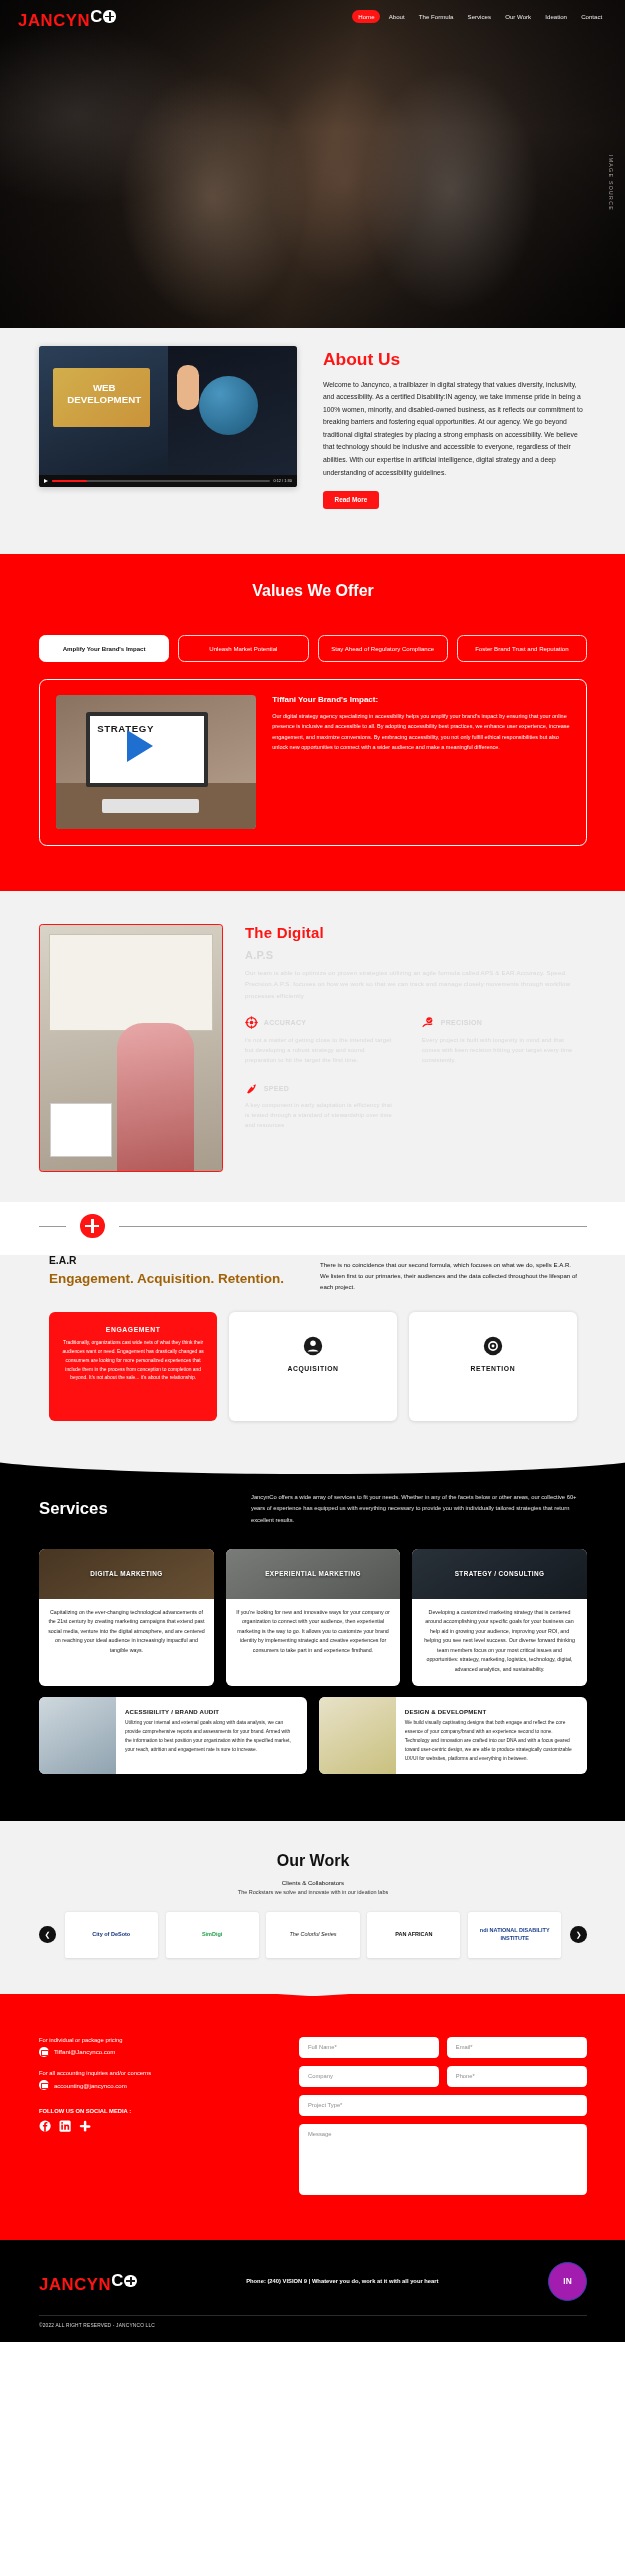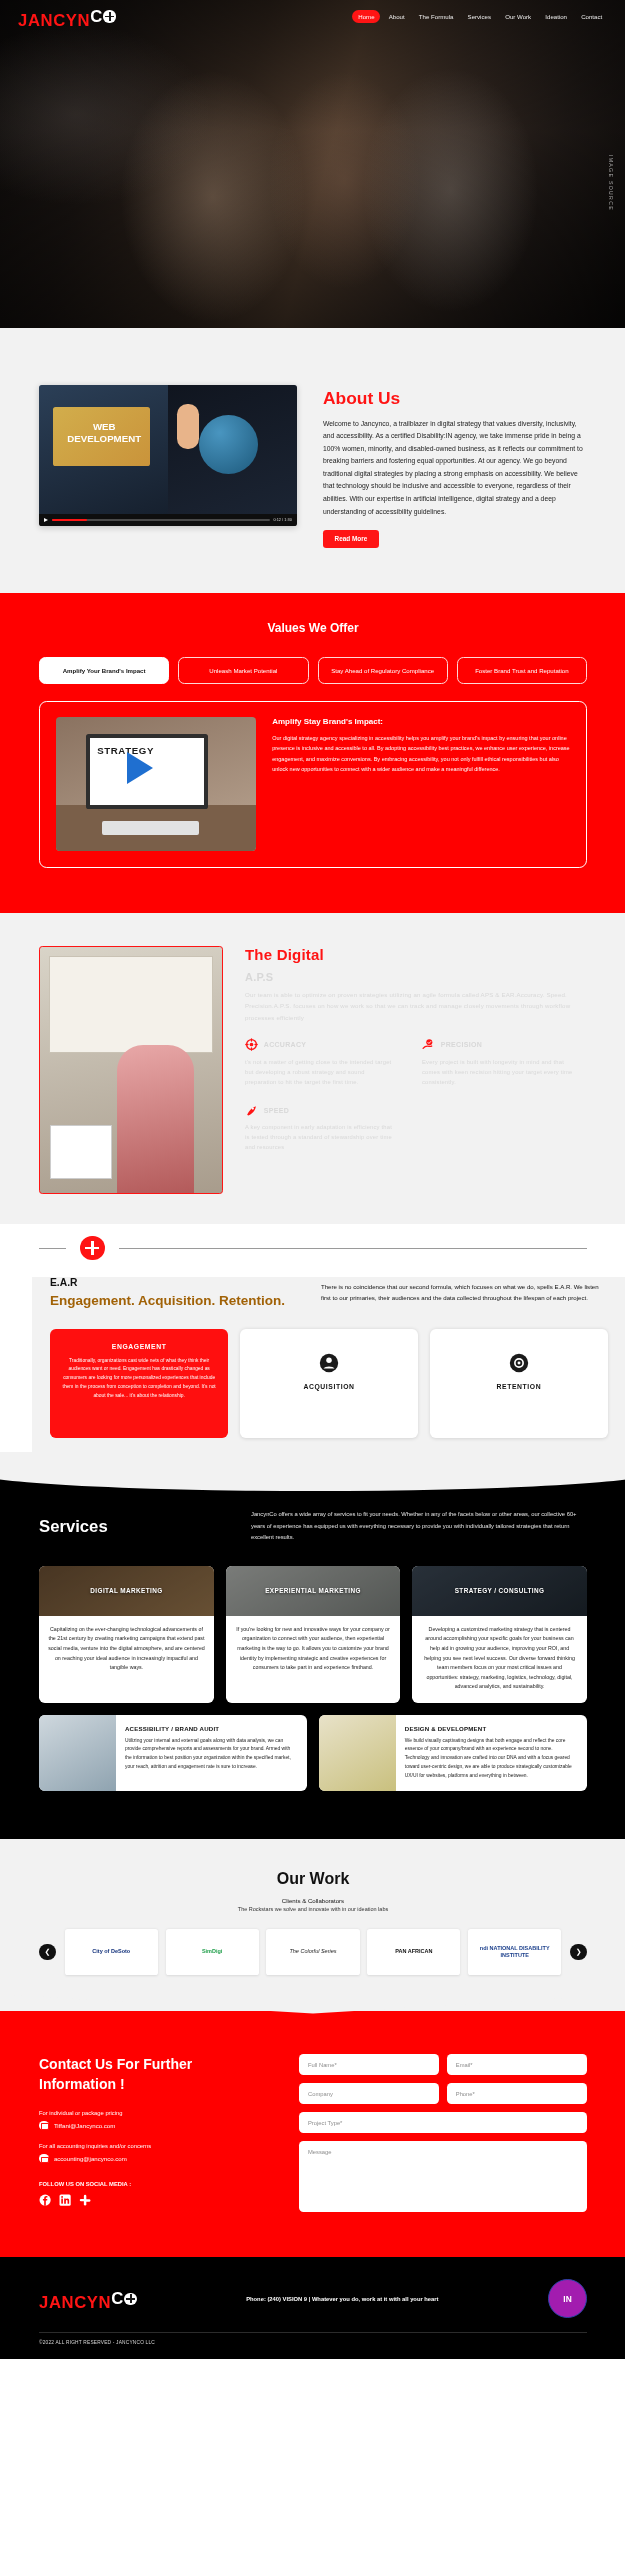--- a/index.html
+++ b/index.html
@@ -32,21 +32,21 @@
   .navlinks a.active{background:#ff1414;opacity:1;}
   .hero-copy{position:relative;z-index:4;padding:57px 0 0 50px;max-width:399px;}
   .hero-copy h1{color:#fff;font-size:26.4px;line-height:1.18;font-weight:bold;
                 text-shadow:0 1.3px 7.7px rgba(0,0,0,.6);}
   .hero-btn{margin-top:22px;display:inline-block;background:#ff1414;color:#fff;border:0;
             font-size:7px;padding:6.4px 13px;border-radius:3.2px;cursor:pointer;}
   .hero-side{position:absolute;right:11.6px;top:155px;color:#cfcfcf;font-size:5.2px;letter-spacing:1.3px;
              writing-mode:vertical-rl;z-index:4;opacity:.8;}
 
   
-  .about{background:#f2f2f2;padding:57px 39px 45px;display:flex;gap:26px;align-items:flex-start;}
+  .about{background:#f2f2f2;padding:18px 39px 45px;display:flex;gap:26px;align-items:flex-start;}
   .about-media{width:258px;flex:0 0 258px;border-radius:2.6px;overflow:hidden;position:relative;
                box-shadow:0 1.3px 6.4px rgba(0,0,0,.18);}
   .vid{height:129px;display:flex;}
   .vid-l{flex:1;background:linear-gradient(160deg,#2b3f57,#16202e);position:relative;}
   .vid-r{flex:1;background:linear-gradient(160deg,#10151f,#1b2433);position:relative;}
   .vid-l:before{content:"";position:absolute;left:14px;top:22px;width:97px;height:59px;
                 background:linear-gradient(135deg,#f0c24b,#e8a63a);border-radius:2.6px;opacity:.85;}
   .vid-l:after{content:"WEB DEVELOPMENT";position:absolute;left:16.7px;top:36px;width:97px;
                color:#fff;font-size:9.7px;font-weight:bold;line-height:1.2;text-align:center;}
   .vid-r:before{content:"";position:absolute;left:31px;top:30px;width:59px;height:59px;border-radius:50%;
@@ -60,21 +60,21 @@
   .vidbar .track i{position:absolute;left:0;top:0;height:1.9px;width:16%;background:#ff1414;border-radius:1.3px;}
   .vidbar .t{color:#ddd;font-size:3.9px;}
   .about-copy{flex:1;padding-top:2.6px;}
   .about-copy h2{color:#ff1414;font-size:17.4px;font-weight:bold;margin-bottom:9px;}
   .about-copy p{font-size:6.8px;line-height:1.85;color:#1d1d1d;}
   .btn-red{margin-top:11.6px;display:inline-block;background:#ff1414;color:#fff;border:0;
            font-size:6.4px;font-weight:bold;padding:5.8px 11.6px;border-radius:3.2px;cursor:pointer;}
 
   
   .values{background:#ff0000;padding:28px 39px 45px;}
-  .values h2{color:#fff;text-align:center;font-size:12px;font-weight:bold;margin-bottom:22px;}
+  .values h2{color:#fff;text-align:center;font-size:16px;font-weight:bold;margin-bottom:35px;}
   .vtabs{display:flex;gap:9px;justify-content:center;margin-bottom:16.7px;}
   .vtab{flex:1;min-height:27px;border:0.9px solid #ffd7d7;border-radius:6.4px;color:#fff;
         font-size:6.1px;display:flex;align-items:center;justify-content:center;text-align:center;
         padding:5.2px 6.4px;line-height:1.35;cursor:pointer;}
   .vtab.active{background:#fff;color:#111;border-color:#fff;font-weight:bold;}
   .vcard{border:1px solid #fff;border-radius:7.7px;padding:15.5px;display:flex;gap:16.7px;align-items:flex-start;}
   .vcard-img{width:200px;flex:0 0 200px;height:134px;border-radius:3.9px;overflow:hidden;position:relative;
              background:linear-gradient(160deg,#8a7260,#b9a491);}
   .vcard-img .desk{position:absolute;left:0;right:0;bottom:0;height:46px;background:#7a5f49;}
   .vcard-img .mon{position:absolute;left:30px;top:16.7px;width:122px;height:75px;background:#fff;
@@ -112,21 +112,21 @@
   .f-item p{font-size:5.8px;line-height:1.75;}
 
   .divider{display:flex;align-items:center;padding:0 39px;margin:11.6px 0 16.7px;}
   .divider .l1{width:27px;height:0.6px;background:#9a9a9a;}
   .divider .dot{width:24.5px;height:24.5px;border-radius:50%;background:#ff1414;position:relative;margin:0 14px;}
   .divider .dot:before,.divider .dot:after{content:"";position:absolute;background:#fff;}
   .divider .dot:before{left:11px;top:5.2px;width:2.6px;height:14px;}
   .divider .dot:after{left:5.2px;top:11px;width:14px;height:2.6px;}
   .divider .l2{flex:1;height:0.6px;background:#9a9a9a;}
 
-  .ear{background:#f2f2f2;padding:0 18px 36px;margin-left:32px;}
+  .ear{background:#f2f2f2;padding:0 49px 36px;}
   .ear-top{display:flex;gap:26px;align-items:flex-start;margin-bottom:19.3px;}
   .ear-left{width:245px;flex:0 0 245px;}
   .ear-left .k{font-size:10.3px;font-weight:bold;margin-bottom:3.9px;}
   .ear-left .big{color:#a16207;font-size:13.5px;font-weight:bold;line-height:1.35;}
   .ear-right{flex:1;font-size:6.1px;line-height:1.85;padding-top:3.9px;}
   .ear-cards{display:flex;gap:11.6px;}
   .ecard{flex:1;border-radius:5.8px;padding:14px 11.6px;min-height:109px;text-align:center;
          background:#fff;box-shadow:0 0.6px 3.9px rgba(0,0,0,.12);}
   .ecard.red{background:#ff0f0f;color:#fff;box-shadow:none;}
   .ecard h4{font-size:6.8px;font-weight:bold;letter-spacing:0.6px;margin-bottom:6.4px;}
@@ -260,21 +260,21 @@
       <div class="vtab">Foster Brand Trust and Reputation</div>
     </div>
     <div class="vcard">
       <div class="vcard-img">
         <div class="desk"></div>
           <div class="mon"></div>
         <div class="arrow"></div>
         <div class="kb"></div>
       </div>
       <div class="vcard-txt">
-        <h3>Amplify Stay Brand's Impact:</h3>
+        <h3>Tiffani Your Brand's Impact:</h3>
         <p>Our digital strategy agency specializing in accessibility helps you amplify your brand's impact by ensuring that your online presence is inclusive and accessible to all. By adopting accessibility best practices, we enhance user experience, increase engagement, and maximize conversions. By embracing accessibility, you not only fulfill ethical responsibilities but also unlock new opportunities to connect with a wider audience and make a meaningful difference.</p>
       </div>
     </div>
   </section>
 
   <section class="formulas">
     <div class="f-photo">
       <div class="board"></div>
         <div class="chart"></div>
         <div class="person"></div>
@@ -413,21 +413,20 @@
         <div class="lbox c3">The Colorful Series</div>
         <div class="lbox c4">PAN AFRICAN</div>
         <div class="lbox c5">ndi NATIONAL DISABILITY INSTITUTE</div>
       </div>
       <button class="arrowbtn">❯</button>
     </div>
   </section>
 
   <section class="contact">
     <div class="c-left">
-      <h2>Contact Us For Further Information !</h2>
       <div class="lbl">For individual or package pricing</div>
       <div class="c-mail">
         <span class="mi"></span>
         <span>Tiffani@Jancynco.com</span>
       </div>
       <div class="lbl">For all accounting inquiries and/or concerns</div>
       <div class="c-mail">
         <span class="mi"></span>
         <span>accounting@jancynco.com</span>
       </div>

